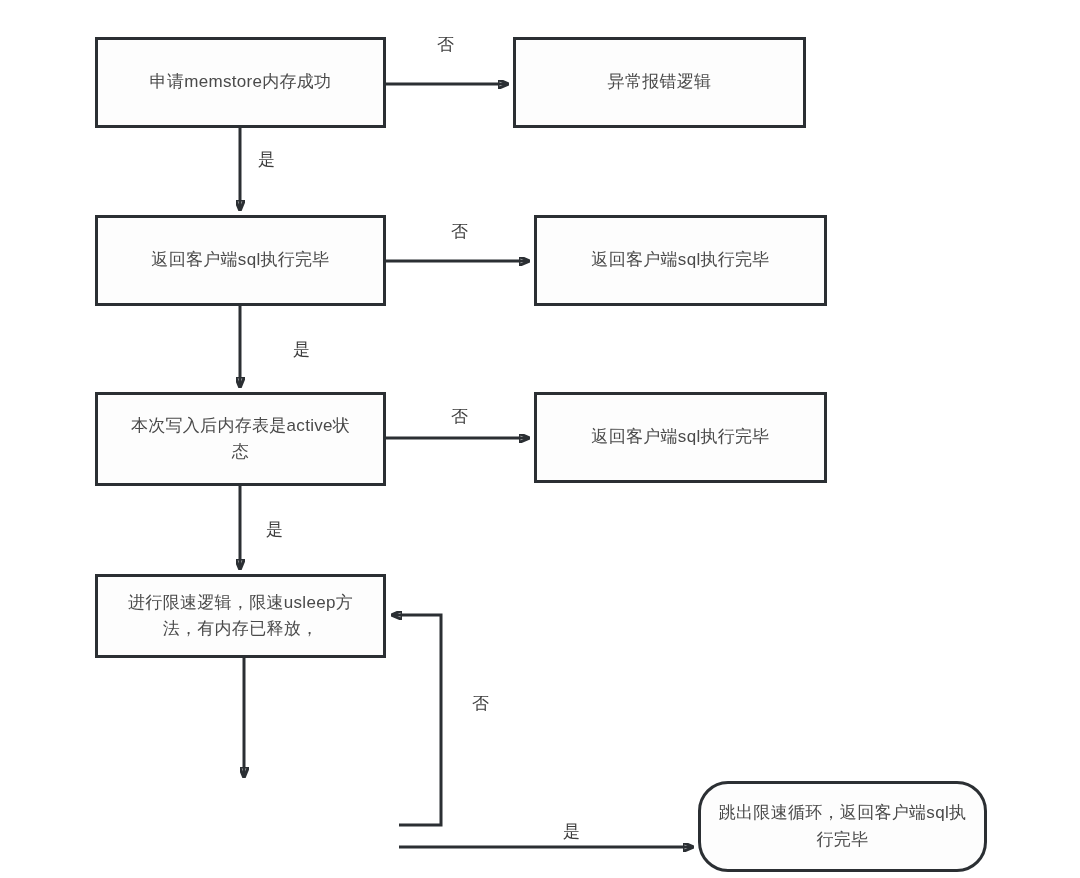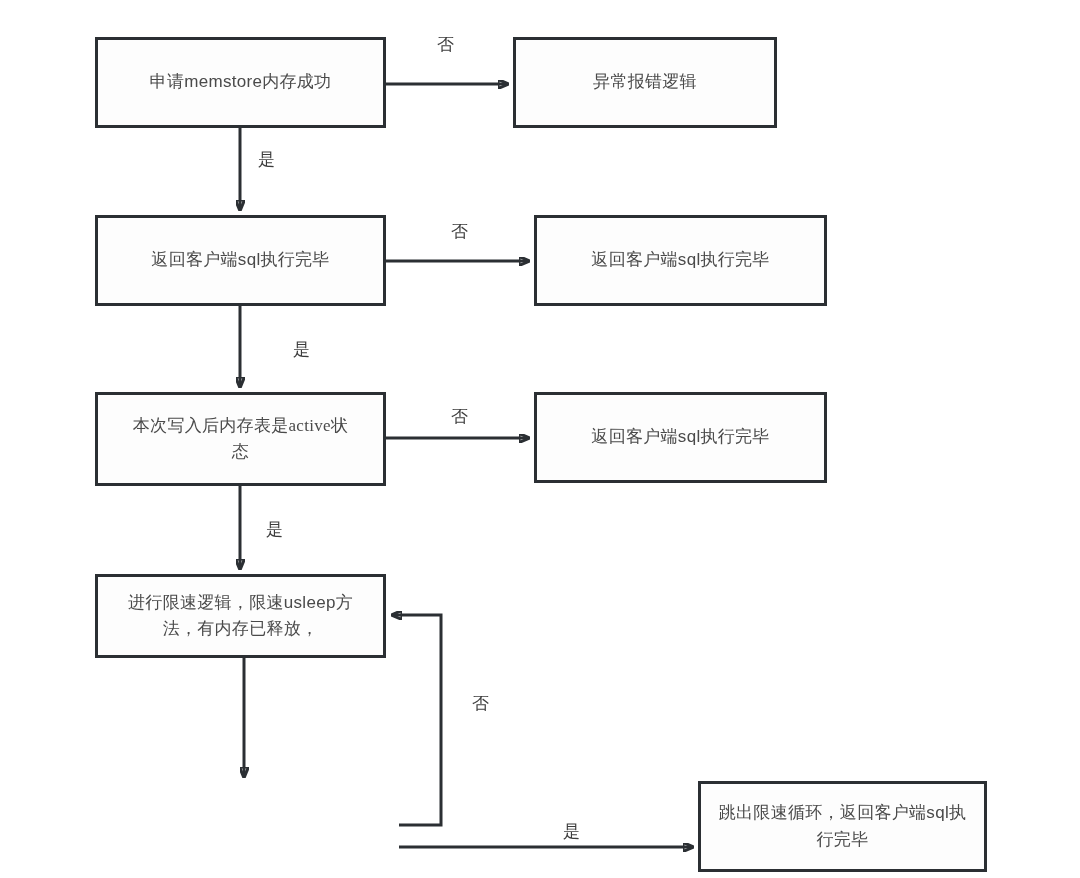--- a/index.html
+++ b/index.html
@@ -83,48 +83,48 @@
 
     <path d="M399,825 L441,825 L441,615 L392,615" marker-end="url(#arrow)"></path>
 
     <line x1="399" y1="847" x2="693" y2="847" marker-end="url(#arrow)"></line>
   </svg>
 
   <div class="node" style="left:95px; top:37px; width:291px; height:91px;">
     <span>申请memstore内存成功</span>
   </div>
 
-  <div class="node" style="left:513px; top:37px; width:264px; height:91px;">
+  <div class="node" style="left:513px; top:37px; width:293px; height:91px;">
     <span>异常报错逻辑</span>
   </div>
 
   <div class="node" style="left:95px; top:215px; width:291px; height:91px;">
     <span>返回客户端sql执行完毕</span>
   </div>
 
   <div class="node" style="left:534px; top:215px; width:293px; height:91px;">
     <span>返回客户端sql执行完毕</span>
   </div>
 
-  <div class="node" style="left:95px; top:392px; width:291px; height:94px;font-family:Liberation Serif, serif;">
+  <div class="node" style="left:95px; top:392px; width:291px; height:94px;">
     <span>本次写入后内存表是active状
 态</span>
   </div>
 
   <div class="node" style="left:534px; top:392px; width:293px; height:91px;">
     <span>返回客户端sql执行完毕</span>
   </div>
 
   <div class="node" style="left:95px; top:574px; width:291px; height:84px;">
     <span>进行限速逻辑，限速usleep方
 法，有内存已释放，</span>
   </div>
 
 
-  <div class="node" style="left:698px; top:781px; width:289px; height:91px;">
+  <div class="node" style="left:698px; top:781px; width:289px; height:91px;border-radius:30px;">
     <span>跳出限速循环，返回客户端sql执
 行完毕</span>
   </div>
 
   <div class="edge-label" style="left:437px; top:36px;">否</div>
   <div class="edge-label" style="left:258px; top:151px;">是</div>
   <div class="edge-label" style="left:451px; top:223px;">否</div>
   <div class="edge-label" style="left:293px; top:341px;">是</div>
   <div class="edge-label" style="left:451px; top:408px;">否</div>
   <div class="edge-label" style="left:266px; top:521px;">是</div>

